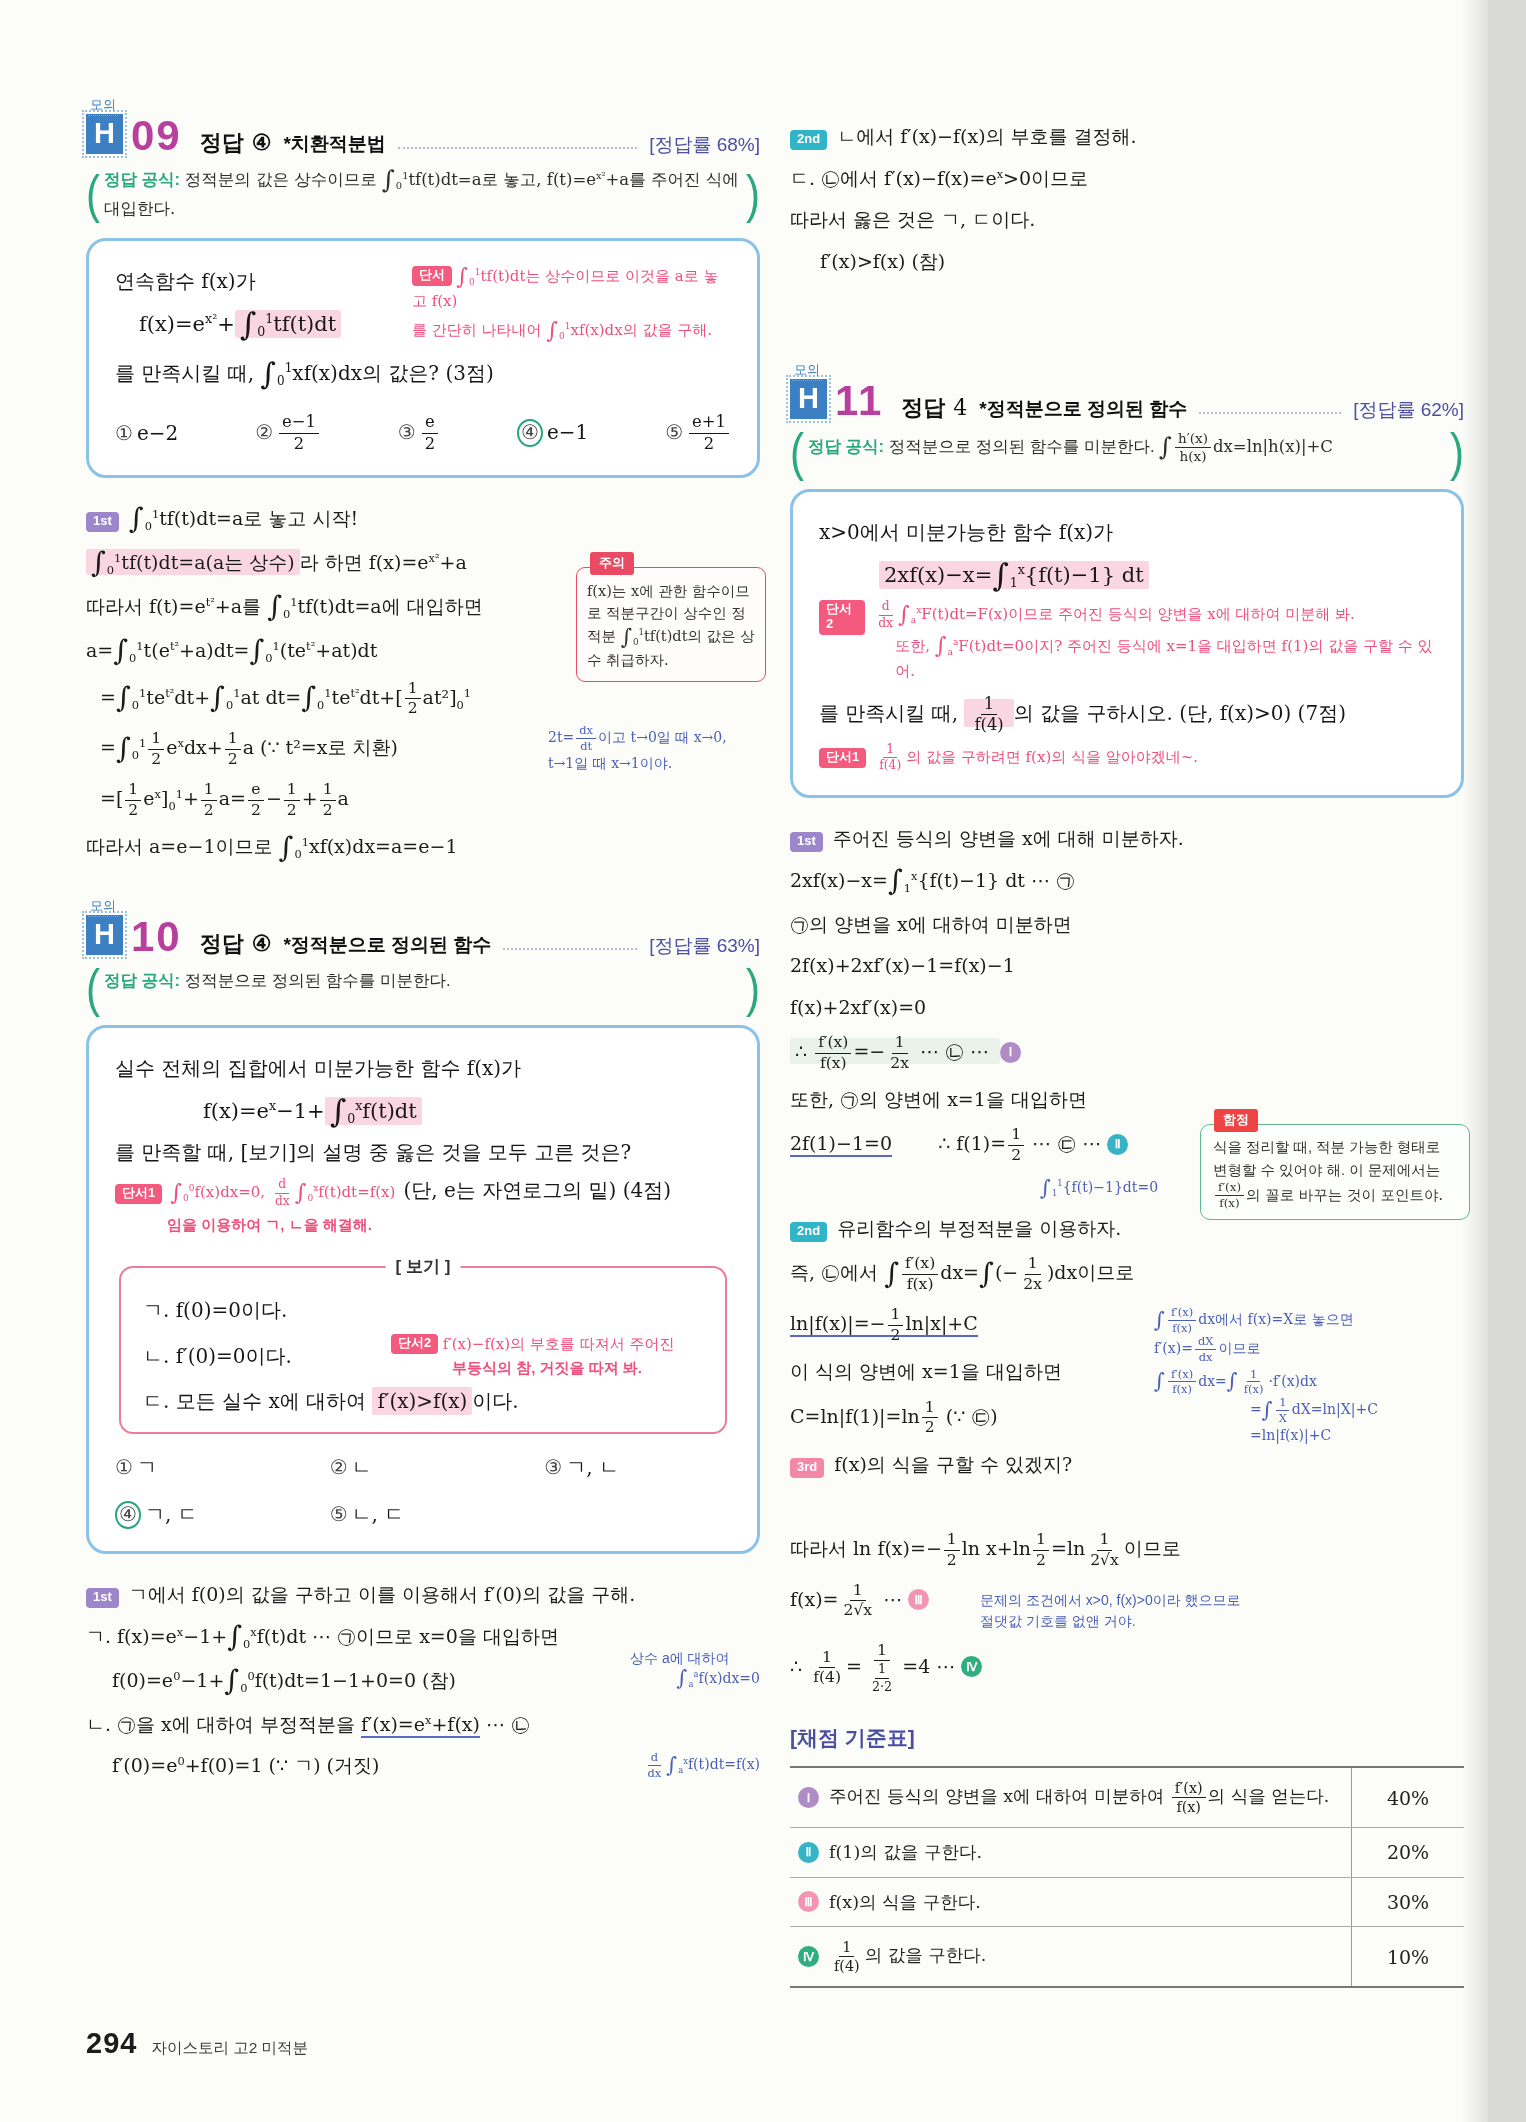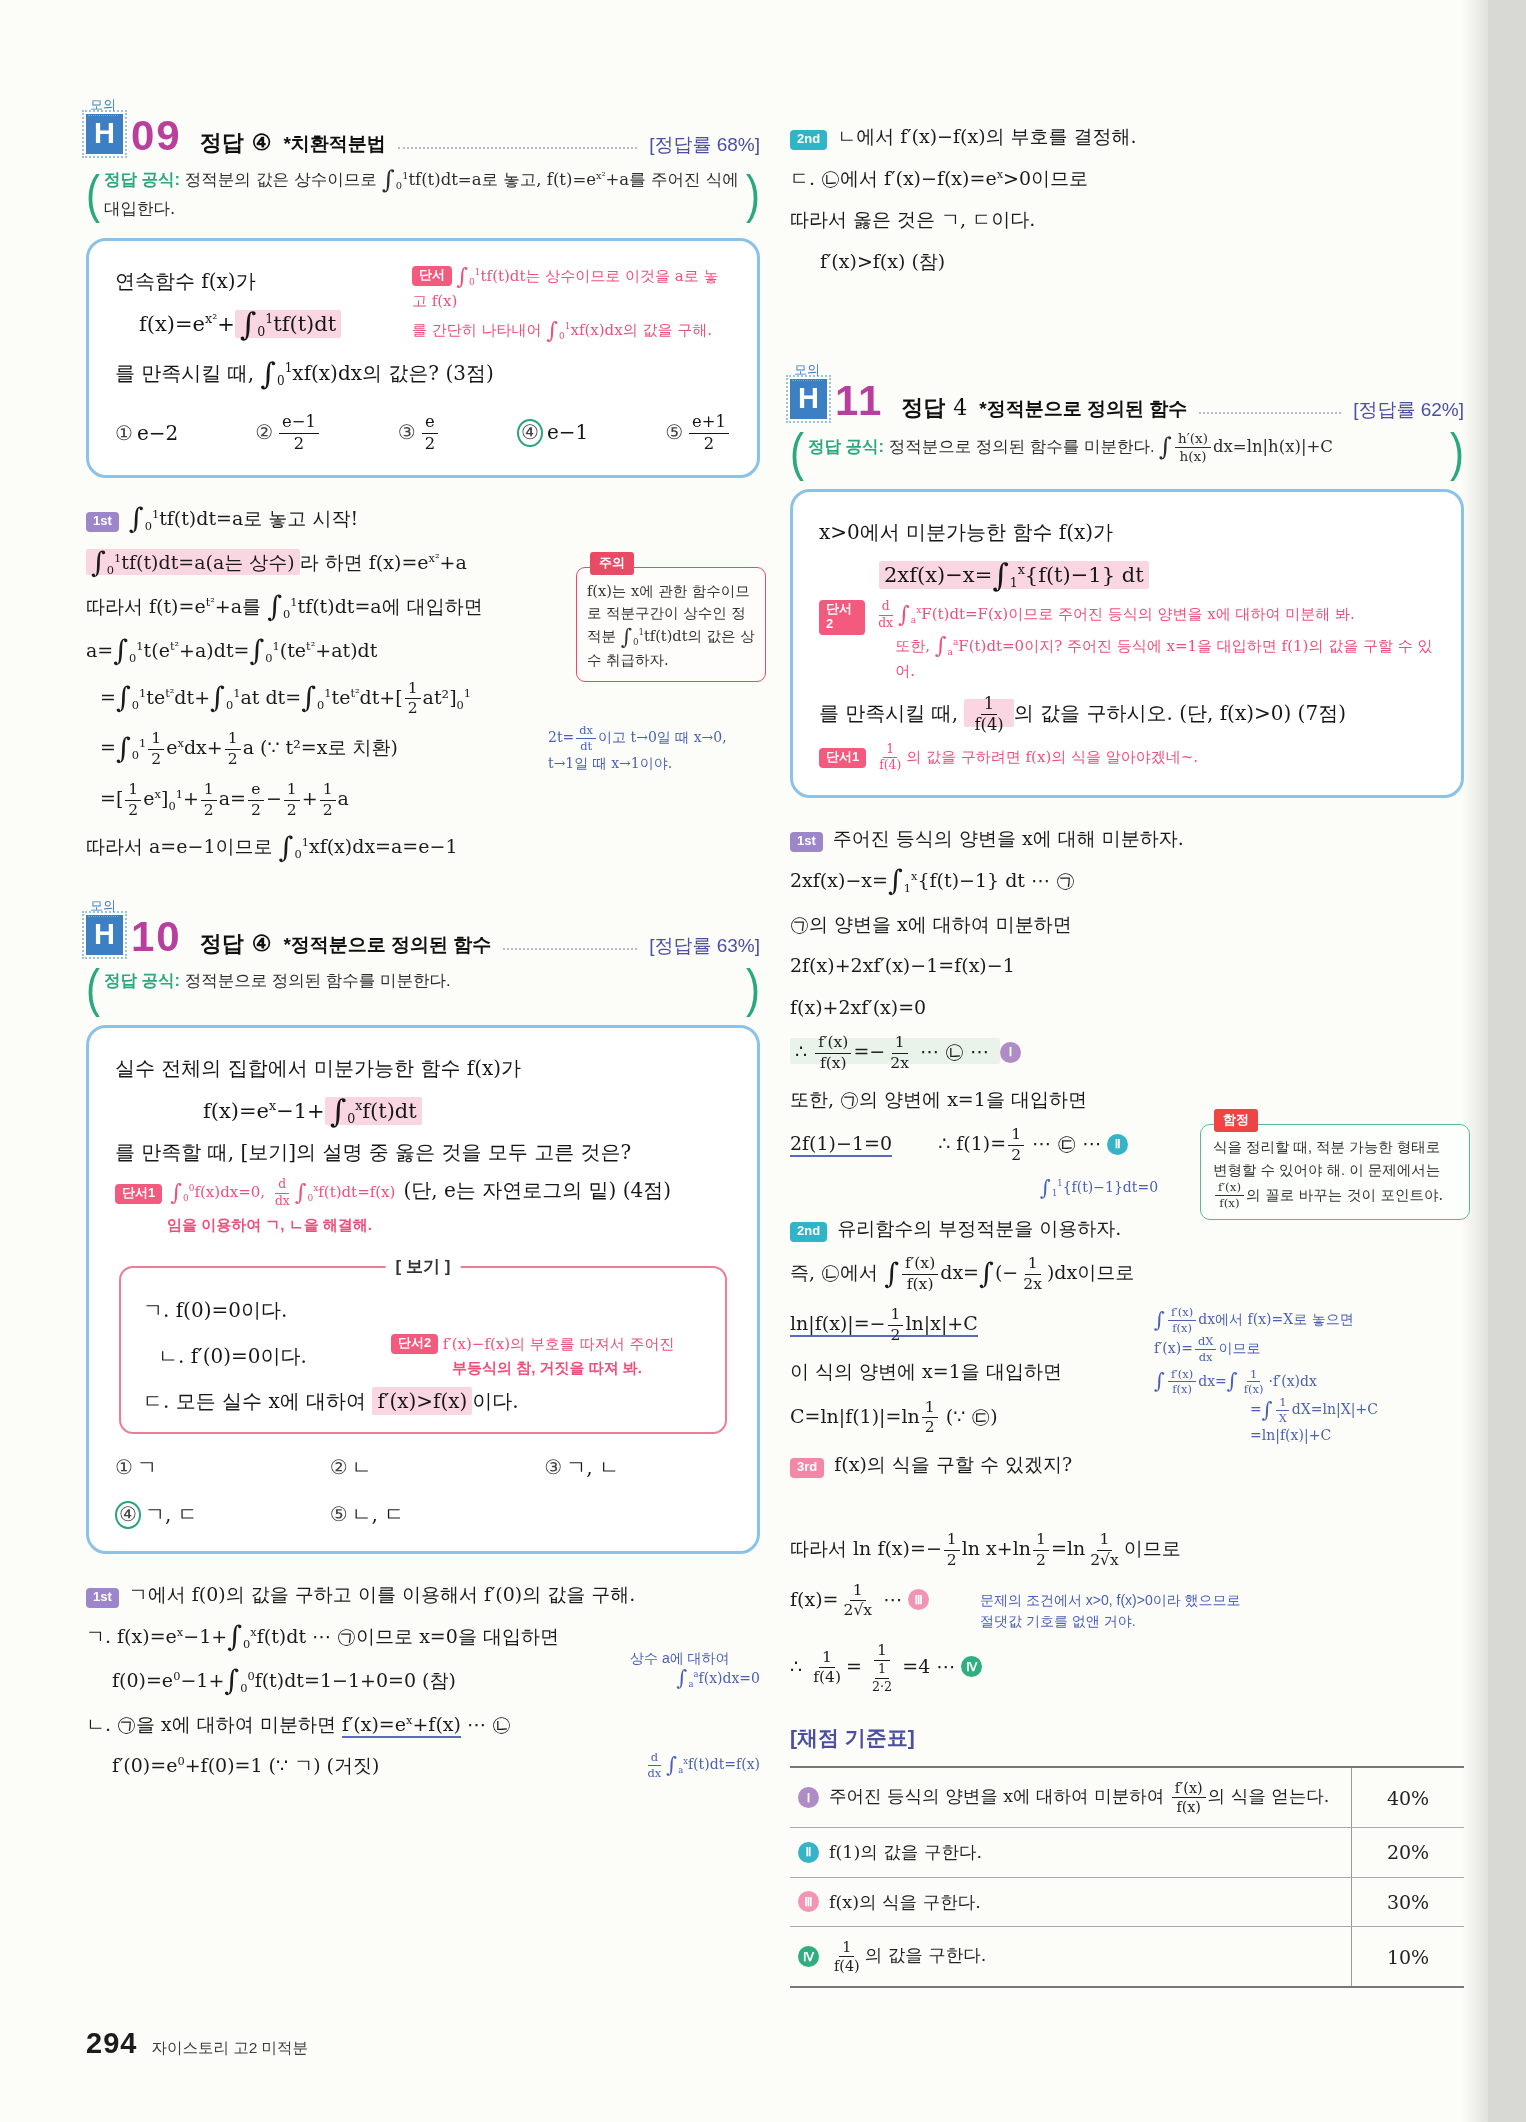--- a/index.html
+++ b/index.html
@@ -81,21 +81,21 @@
         border-radius:3px;display:inline-block;position:relative;left:14px;top:8px;z-index:2;}
   .trap-box{border:1.5px solid #5cb88e;border-radius:10px;background:#fdfffd;
         padding:11px 12px 8px;font-size:14.5px;line-height:1.55;color:#333;}
 
   
   .bogi{border:2px solid #ec7d96;border-radius:14px;padding:20px 22px 8px;margin:30px 4px 6px;
         position:relative;}
   .bogi-title{position:absolute;top:-13px;left:50%;transform:translateX(-50%);background:#fff;
         padding:0 10px;color:#333;font-weight:bold;font-size:17px;white-space:nowrap;}
   .bogi-item{font-family:"DejaVu Serif",serif;font-size:20px;color:#161616;margin:9px 0;}
-  .bogi-row{display:flex;align-items:flex-end;gap:2px;margin-left:15px;}
+  .bogi-row{display:flex;align-items:flex-end;gap:2px;}
   .clue-right{margin-left:auto;width:312px;text-align:left;}
 
   
   .fr{display:inline-flex;flex-direction:column;align-items:center;vertical-align:middle;
         margin:0 2px;line-height:1.12;font-size:.82em;}
   .fr .fn{border-bottom:1.3px solid currentColor;padding:0 3px 1px;}
   .fr .fd{padding:1px 3px 0;}
   sup,sub{font-size:.6em;}
   .big-int{font-size:1.5em;line-height:.8;vertical-align:-.12em;margin-right:1px;}
 
@@ -310,21 +310,21 @@
           <span class="stext">ㄱ. f(x)=e<sup>x</sup>−1+<span class="big-int">∫</span><sub>0</sub><sup>x</sup>f(t)dt ⋯ ㉠이므로 x=0을 대입하면</span>
           <div class="bnote" style="position:absolute;right:0;top:26px;width:130px;">
             <div style="font-family:'Liberation Sans',sans-serif;">상수 a에 대하여</div>
           </div>
         </div>
         <div class="mline rel">
           <span class="stext" style="margin-left:26px;">f(0)=e<sup>0</sup>−1+<span class="big-int">∫</span><sub>0</sub><sup>0</sup>f(t)dt=1−1+0=0 (참)</span>
           <span class="bnote" style="position:absolute;right:0;top:2px;"><span class="big-int">∫</span><sub>a</sub><sup>a</sup>f(x)dx=0</span>
         </div>
         <div class="mline stext">
-          <span>ㄴ. ㉠을 x에 대하여 미분하면 </span><span class="ul-blue">f′(x)=e<sup>x</sup>+f(x)</span><span> ⋯ ㉡</span>
+          <span>ㄴ. ㉠을 x에 대하여 부정적분을 </span><span class="ul-blue">f′(x)=e<sup>x</sup>+f(x)</span><span> ⋯ ㉡</span>
         </div>
         <div class="mline rel">
           <span class="stext" style="margin-left:26px;">f′(0)=e<sup>0</sup>+f(0)=1 (∵ ㄱ) (거짓)</span>
           <span class="bnote" style="position:absolute;right:0;top:0;"><span class="fr">
                 <span class="fn">d</span>
                 <span class="fd">dx</span>
               </span><span class="big-int">∫</span><sub>a</sub><sup>x</sup>f(t)dt=f(x)</span>
         </div>
       </div>
     </section>

